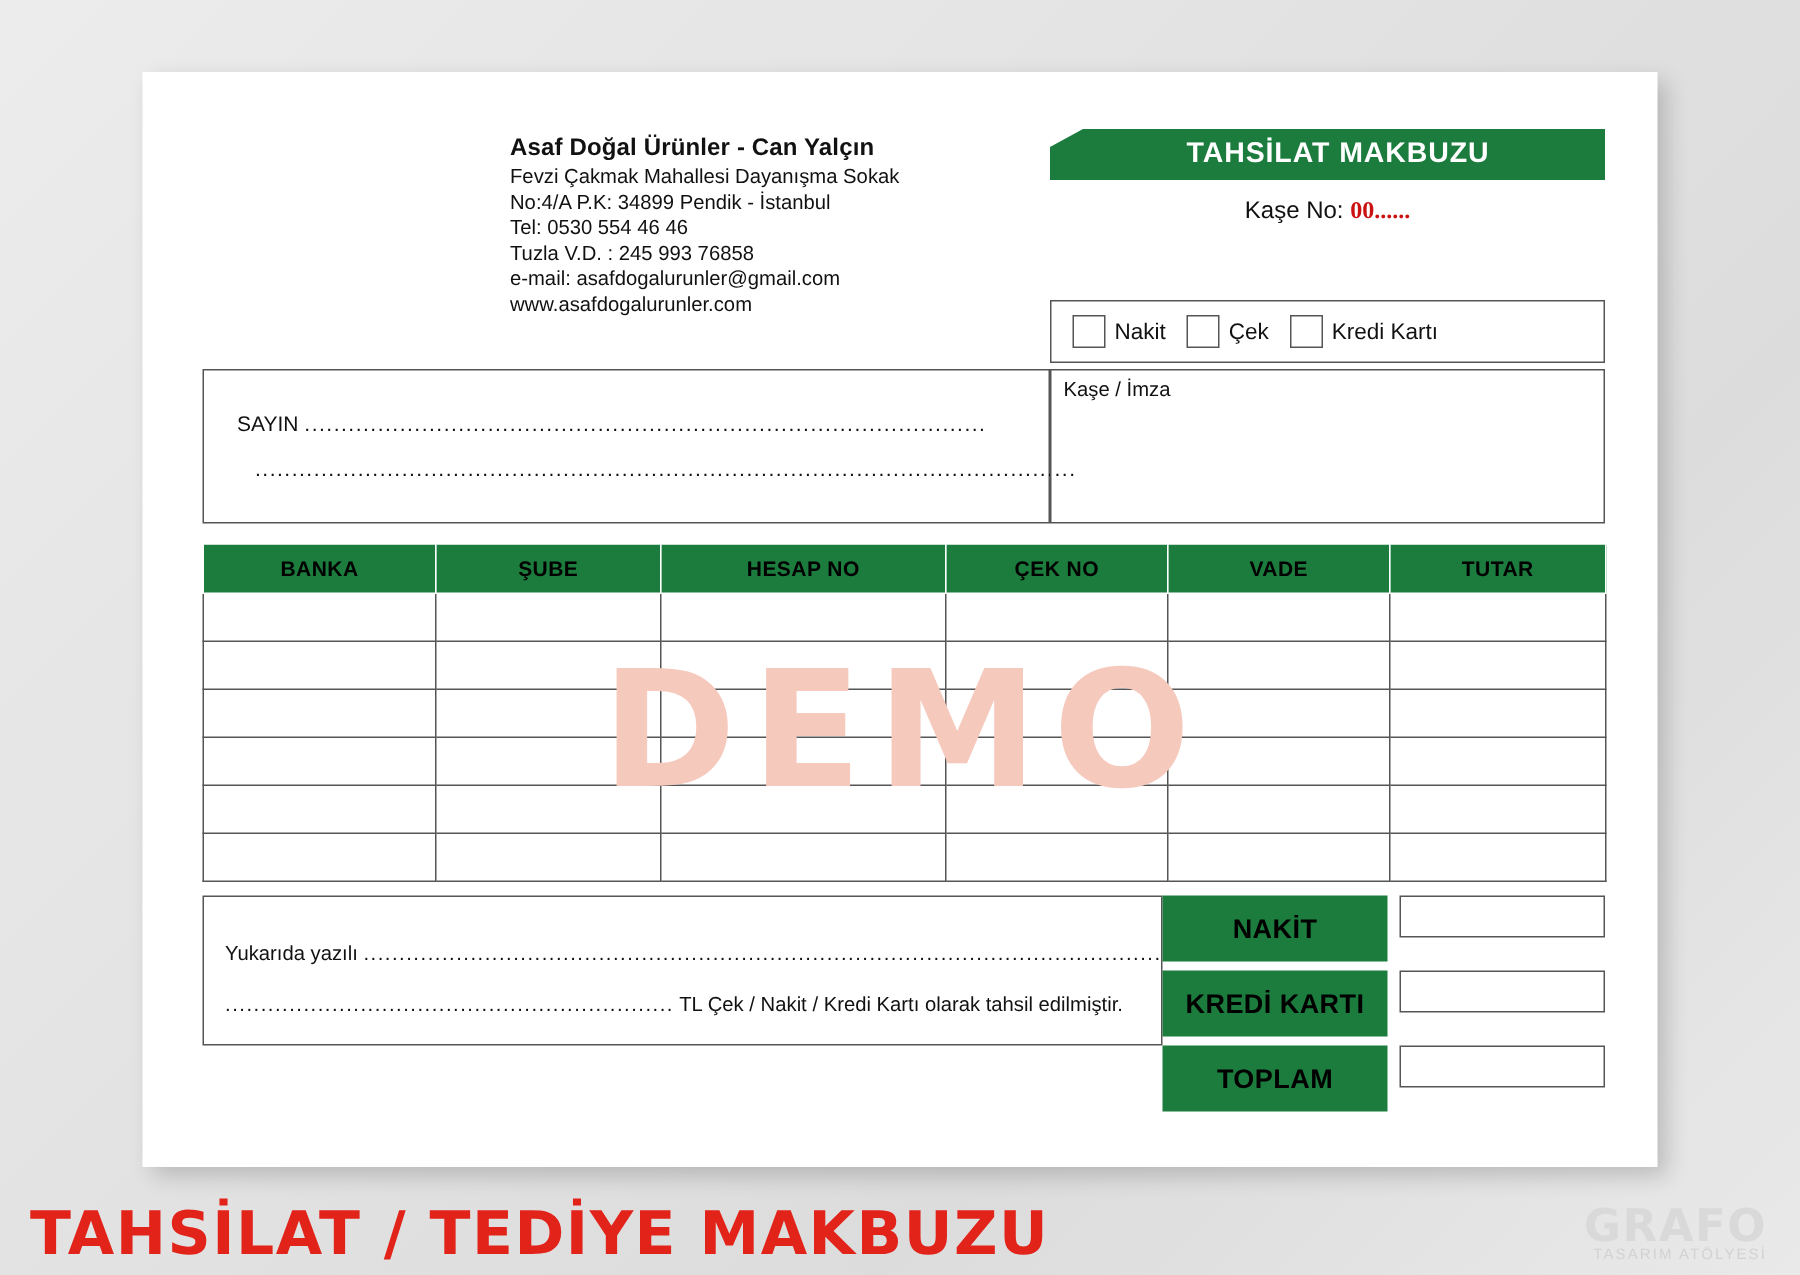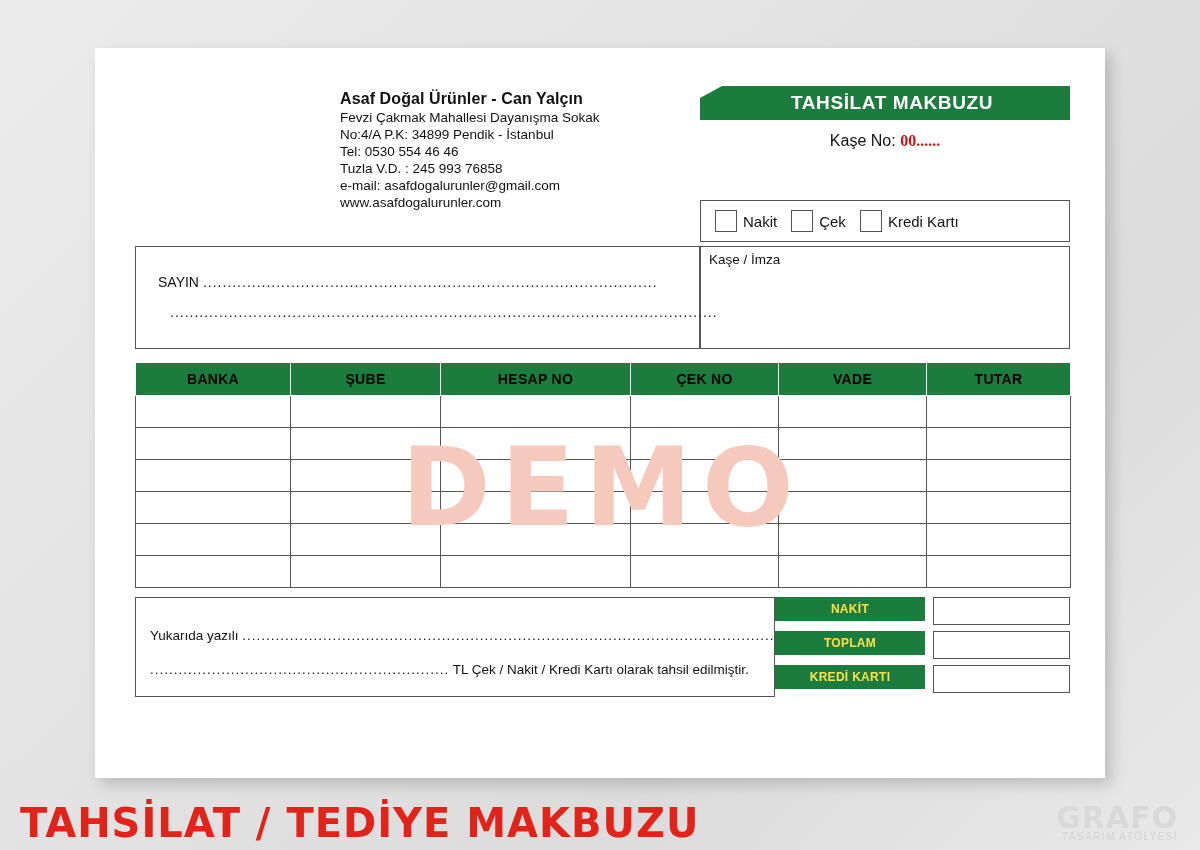--- a/index.html
+++ b/index.html
@@ -113,23 +113,23 @@
   .note{
     position:absolute;left:0;top:0;width:640px;height:100px;
     border:1.5px solid #555;box-sizing:border-box;
   }
   .note .n1{position:absolute;left:14px;top:30px;font-size:13.5px;color:#111;white-space:nowrap;}
   .note .n2{position:absolute;left:14px;top:64px;font-size:13.5px;color:#111;white-space:nowrap;}
 
   .totals{position:absolute;left:640px;top:0;width:295px;}
   .trow{display:flex;margin-bottom:6px;}
   .trow .tlabel{
-    width:150px;height:24px;background:#1b7c3d;color:#fde047;
+    width:150px;height:44px;background:#1b7c3d;color:#000000;
     display:flex;align-items:center;justify-content:center;
-    font-size:12px;font-weight:bold;letter-spacing:0.3px;
+    font-size:18px;font-weight:bold;letter-spacing:0.3px;
   }
   .trow .tval{
     width:137px;height:28px;margin-left:8px;border:1.5px solid #555;box-sizing:border-box;
   }
 
   
   .demo{
     position:absolute;left:0;top:345px;width:935px;text-align:center;
     font-size:108px;font-weight:bold;color:#f6c9bd;letter-spacing:10px;
     font-family:"DejaVu Sans", sans-serif;
@@ -291,25 +291,25 @@
           <span>TL Çek / Nakit / Kredi Kartı olarak tahsil edilmiştir.</span>
         </div>
       </div>
 
       <div class="totals">
         <div class="trow">
           <div class="tlabel">NAKİT</div>
           <div class="tval"></div>
         </div>
         <div class="trow">
+          <div class="tlabel">KREDİ KARTI</div>
+          <div class="tval"></div>
+        </div>
+        <div class="trow">
           <div class="tlabel">TOPLAM</div>
-          <div class="tval"></div>
-        </div>
-        <div class="trow">
-          <div class="tlabel">KREDİ KARTI</div>
           <div class="tval"></div>
         </div>
       </div>
     </div>
 
     <div class="demo">DEMO</div>
   </div>
 </div>
 
 <div class="caption">TAHSİLAT / TEDİYE MAKBUZU</div>

